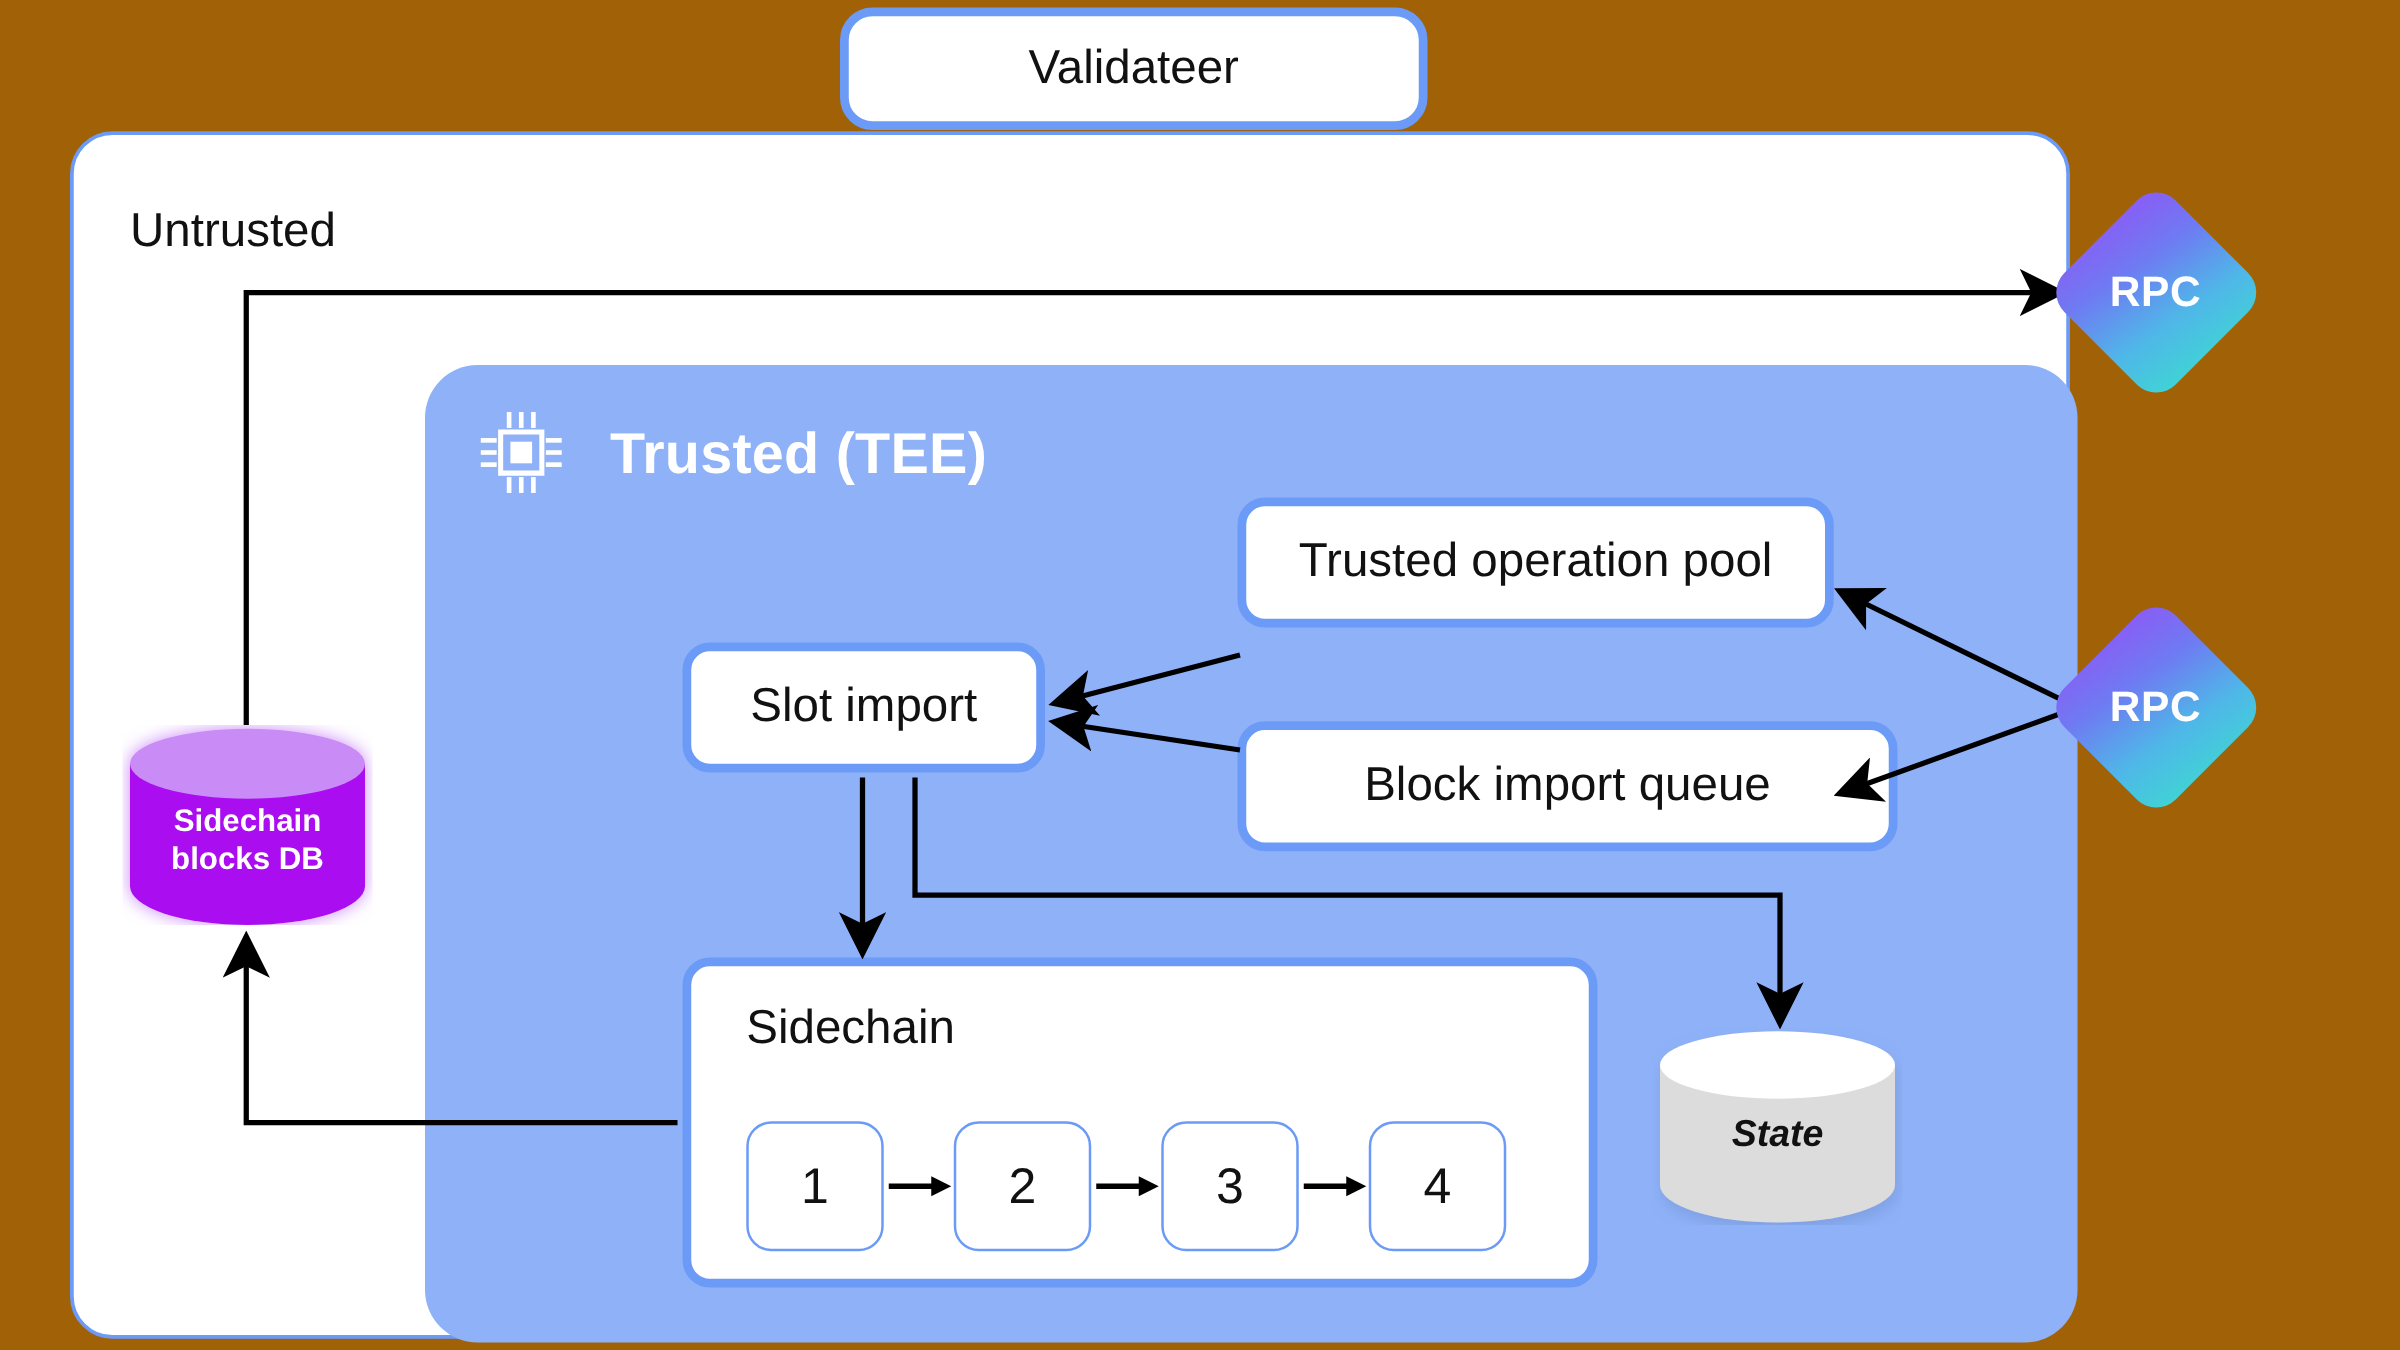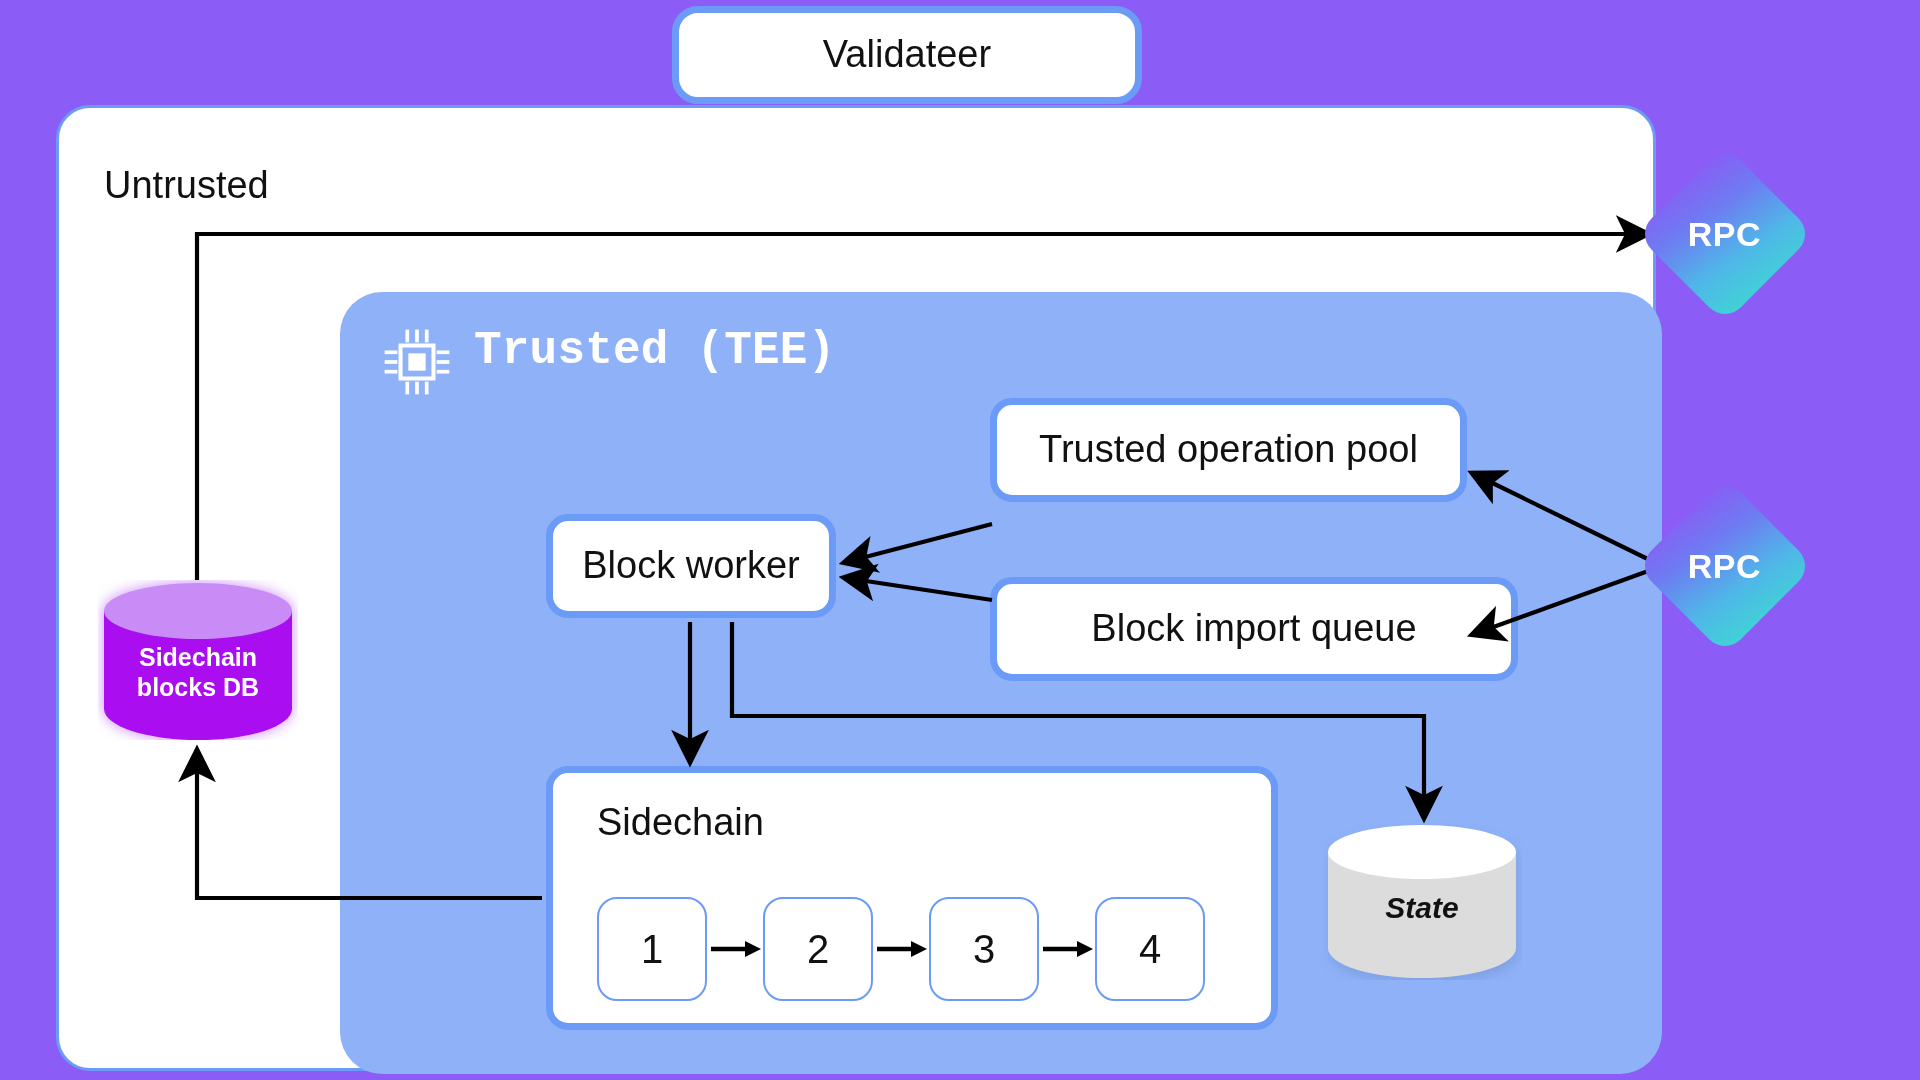--- a/index.html
+++ b/index.html
@@ -6,21 +6,21 @@
   html, body {
     width: 1920px; height: 1080px;
     background: #ffffff;
     font-family: "Liberation Sans", sans-serif;
     overflow: hidden;
   }
   #stage {
     position: relative;
     width: 1920px;
     height: 1080px;
-    background: #8b5cf6;
+    background: #a16207;
   }
 
   
   .card {
     position: absolute;
     background: #ffffff;
     border: 7px solid #6B9BF7;
     border-radius: 22px;
     display: flex;
     align-items: center;
@@ -61,24 +61,23 @@
     position: absolute;
     left: 340px; top: 292px; width: 1322px; height: 782px;
     background: #8EB1F8;
     border-radius: 42px;
     z-index: 2;
   }
   #tee-header {
     position: absolute;
     left: 380px; top: 325px;
     display: flex;
-    align-items: flex-start;
-    gap: 20px;
+    align-items: center;
+    gap: 34px;
     z-index: 5;
-    font-family: Liberation Mono, monospace;
   }
   #tee-title {
     font-size: 46px;
     font-weight: 700;
     color: #ffffff;
     letter-spacing: 0.2px;
   }
   .chip-icon { width: 74px; height: 74px; display: block; }
 
   
@@ -211,21 +210,21 @@
           <rect x="49" y="22" width="11" height="3.2"></rect>
           <rect x="49" y="30.4" width="11" height="3.2"></rect>
           <rect x="49" y="38.8" width="11" height="3.2"></rect>
         </g>
       </svg>
     </span>
     <span id="tee-title">Trusted (TEE)</span>
   </div>
 
   <div class="card" id="slot-worker">
-    <span>Block worker</span>
+    <span>Slot import</span>
   </div>
 
   <div class="card" id="top-pool">
     <span>Trusted operation pool</span>
   </div>
 
   <div class="card" id="import-queue">
     <span>Block import queue</span>
   </div>
 

